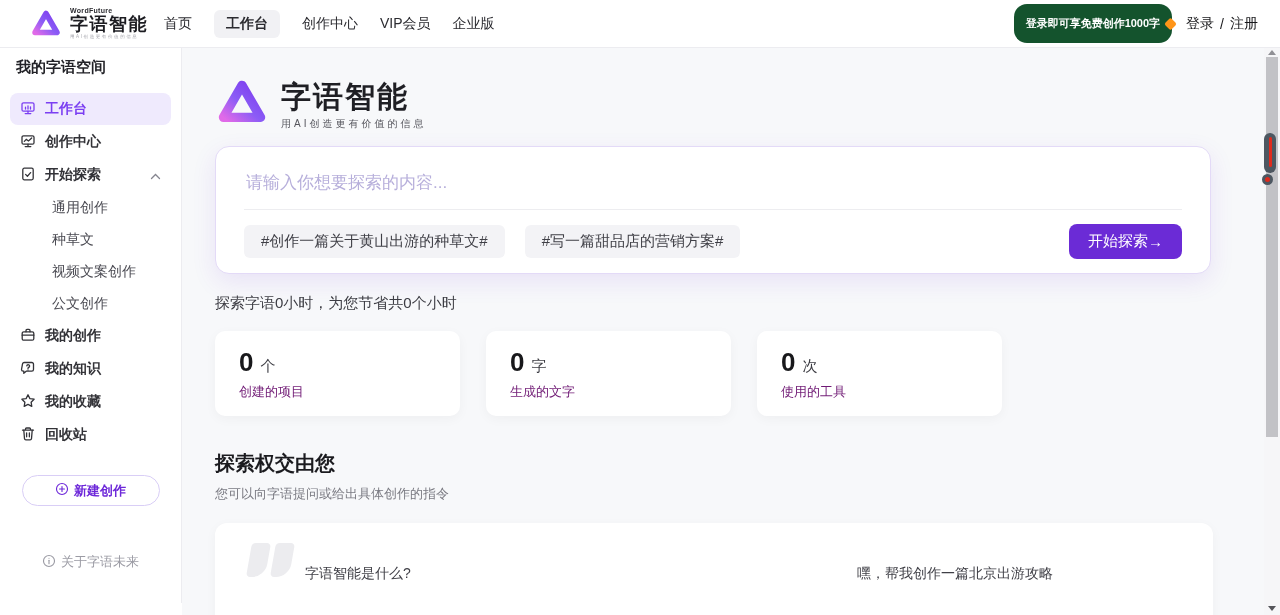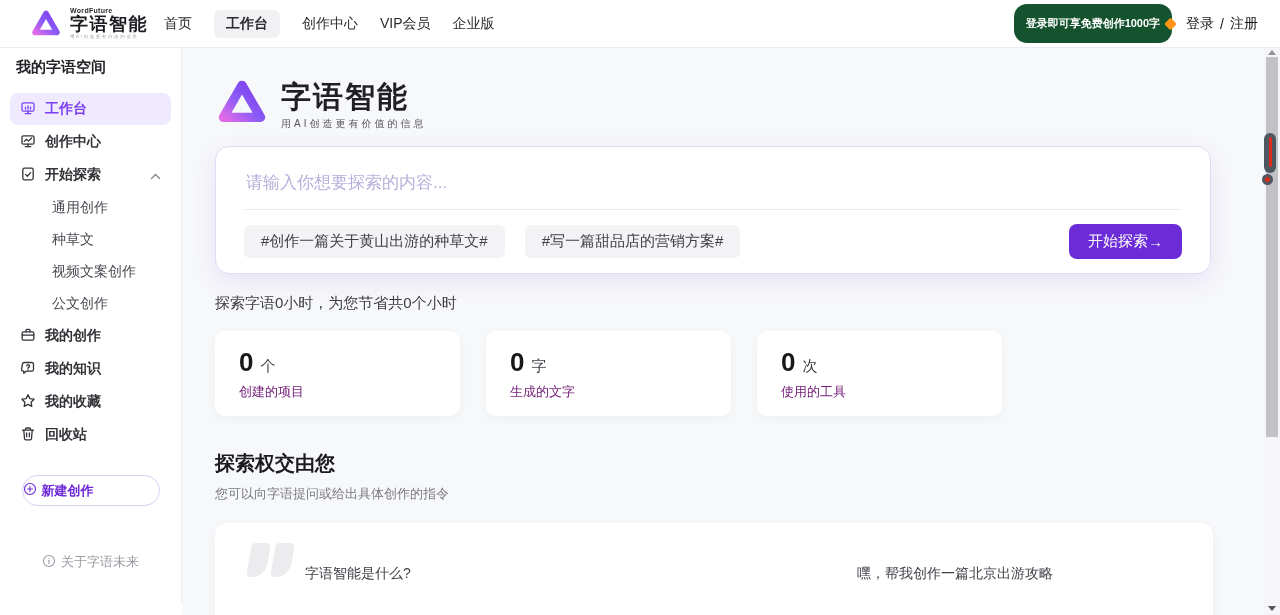--- a/index.html
+++ b/index.html
@@ -31,21 +31,21 @@
     border-right:1px solid #ececf0; padding:12px 10px; }
   .sb-title { font-size:15px; font-weight:bold; color:#232328; margin:10px 6px 16px; }
   .sb-item { display:flex; align-items:center; gap:9px; height:32px; padding:0 10px; margin-bottom:1px;
     border-radius:8px; font-size:14px; font-weight:600; color:#333338; cursor:pointer; }
   .sb-item svg { flex:0 0 auto; }
   .sb-item.active { background:#efeafd; color:#7b3ff2; }
   .sb-item .chev { margin-left:auto; color:#85858f; }
   .sb-sub { display:flex; align-items:center; height:32px; padding-left:42px; font-size:14px;
     font-weight:400; color:#4a4a52; cursor:pointer; }
   .new-btn { margin:24px auto 0; width:138px; height:31px; border:1px solid #d9cef6; border-radius:16px;
-    display:flex; align-items:center; justify-content:flex-start; gap:5px; color:#6d28d9;
+    display:flex; align-items:center; justify-content:center; gap:5px; color:#6d28d9;
     font-size:13px; font-weight:bold; background:#fff; cursor:pointer; }
   .about { position:absolute; left:0; bottom:32px; width:100%; display:flex; align-items:center;
     justify-content:center; gap:5px; font-size:13px; color:#9b9ba4; cursor:pointer; }
 
   
   .main { position:absolute; left:182px; top:48px; width:1098px; height:567px;
     background:#f7f8fa; overflow:hidden; }
   .content { padding:28px 0 0 33px; width:1030px; }
   .m-brand { display:flex; align-items:center; gap:12px; }
   .m-brand-name { font-size:30px; font-weight:800; color:#1f1f24; letter-spacing:2px; line-height:1.1; }

